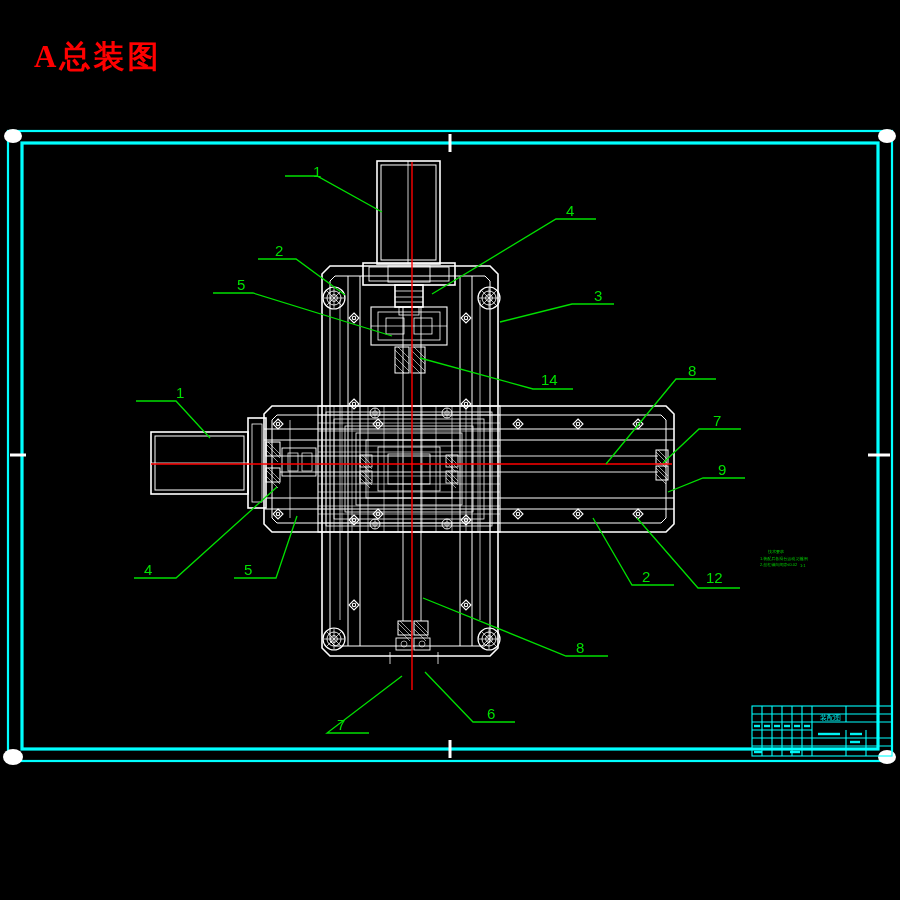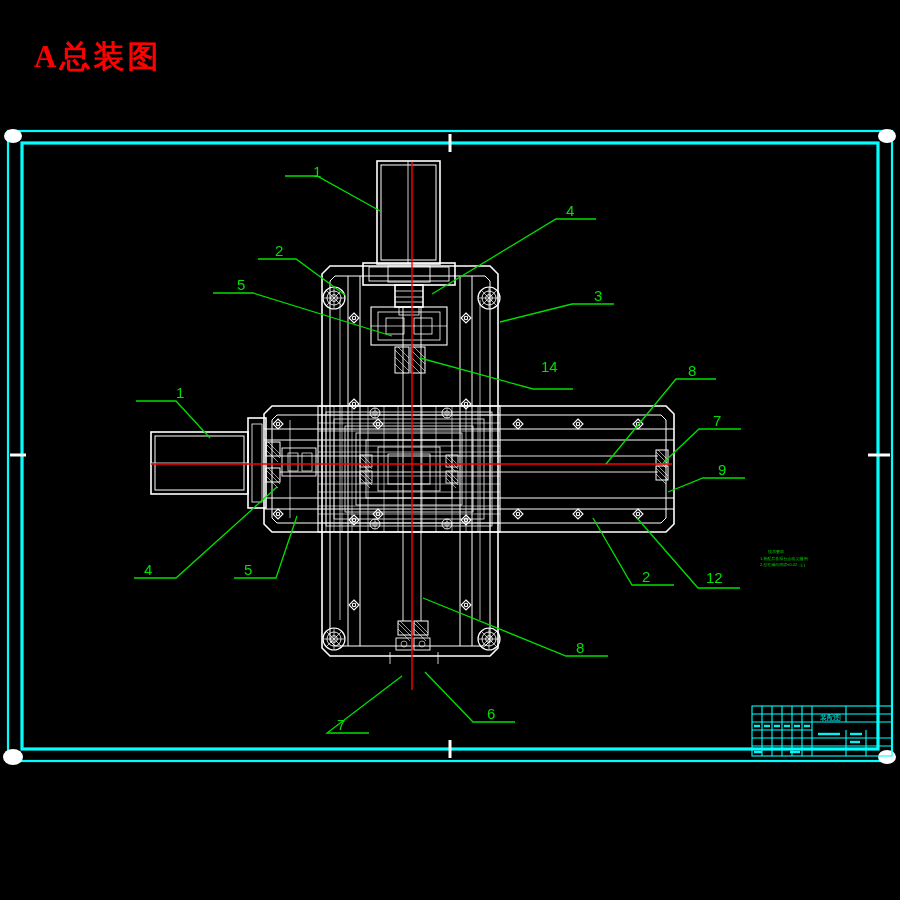--- a/index.html
+++ b/index.html
@@ -446,21 +446,21 @@
         <line x1="850" y1="742" x2="860" y2="742"></line>
       </g>
     </g>
   </svg>
 
   <div class="lbl" style="left:313px; top:164px;">1</div>
   <div class="lbl" style="left:275px; top:243px;">2</div>
   <div class="lbl" style="left:237px; top:277px;">5</div>
   <div class="lbl" style="left:566px; top:203px;">4</div>
   <div class="lbl" style="left:594px; top:288px;">3</div>
-  <div class="lbl" style="left:541px; top:359px;">14</div>
+  <div class="lbl" style="left:541px; top:372px;">14</div>
   <div class="lbl" style="left:176px; top:385px;">1</div>
   <div class="lbl" style="left:688px; top:363px;">8</div>
   <div class="lbl" style="left:713px; top:413px;">7</div>
   <div class="lbl" style="left:718px; top:462px;">9</div>
   <div class="lbl" style="left:144px; top:562px;">4</div>
   <div class="lbl" style="left:244px; top:562px;">5</div>
   <div class="lbl" style="left:642px; top:569px;">2</div>
   <div class="lbl" style="left:706px; top:570px;">12</div>
   <div class="lbl" style="left:576px; top:640px;">8</div>
   <div class="lbl" style="left:487px; top:706px;">6</div>

